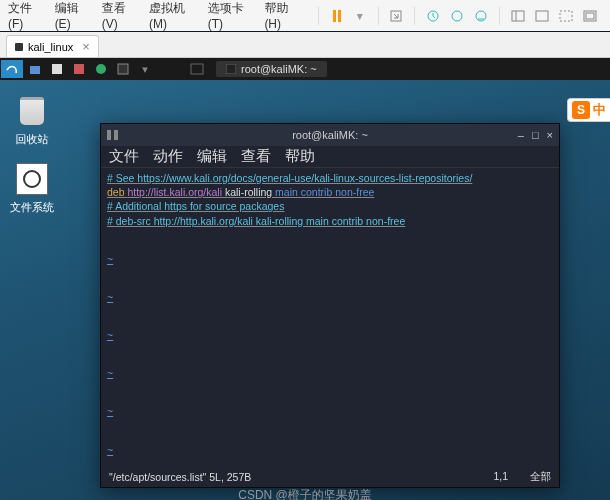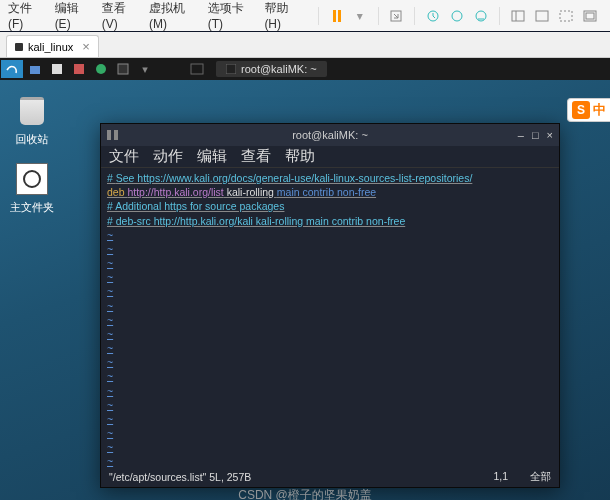--- a/index.html
+++ b/index.html
@@ -36,21 +36,21 @@
 .term-title { height: 22px; background: #2a303e; color: #ccc; font-size: 11px; display: flex; align-items: center; justify-content: center; position: relative; }
 .term-title .ticon2 { position: absolute; left: 6px; display: flex; gap: 3px; }
 .term-title .ticon2 span { width: 4px; height: 10px; background: #888; }
 .term-title .wbtns { position: absolute; right: 6px; display: flex; gap: 8px; font-size: 11px; }
 .term-menu { height: 22px; background: #1f2430; display: flex; align-items: center; padding: 0 8px; gap: 14px; color: #ddd; font-size: 15px; border-bottom: 1px solid #333; }
 .term-body { flex: 1; padding: 3px 6px; font-family: Consolas, monospace; font-size: 10.5px; line-height: 1.35; color: #888; overflow: hidden; }
 .term-body .l { white-space: pre-wrap; word-break: break-all; text-decoration: underline; }
 .c-cyan { color: #5bc0de; }
 .c-yellow { color: #d4a84b; }
 .c-purple { color: #b97bc9; }
-.c-blue { color: #5b8fd4; }
+.c-blue { color: #5b8fd4; margin-top: 24px; }
 .c-white { color: #ddd; margin-top: 21px; }
 .term-status { height: 20px; color: #ddd; font-size: 10.5px; font-family: Consolas, monospace; display: flex; align-items: center; padding: 0 8px; justify-content: space-between; }
 .watermark { position: absolute; bottom: 0; left: 50%; transform: translateX(-50%); color: rgba(160,160,160,0.9); font-size: 12px; z-index: 50; }
 svg { display: block; }
 </style>
 </head>
 <body>
 
 <div class="menubar">
   <span class="mitem">文件(F)</span>
@@ -180,21 +180,21 @@
     <div class="dicon">
       <div class="ibox">
           <div class="trash"></div>
         </div>
       <div class="lbl">回收站</div>
     </div>
     <div class="dicon">
       <div class="ibox">
           <div class="fs"></div>
         </div>
-      <div class="lbl">主文件夹</div>
+      <div class="lbl">文件系统</div>
     </div>
   </div>
 
   <div class="sogou">
     <span class="s">S</span>
     <span class="zh">中</span>
   </div>
 
   <div class="term">
     <div class="term-title">
@@ -211,21 +211,21 @@
     </div>
     <div class="term-menu">
       <span>文件</span>
       <span>动作</span>
       <span>编辑</span>
       <span>查看</span>
       <span>帮助</span>
     </div>
     <div class="term-body" id="term-body">
         <div class="l"><span class="c-cyan"># </span><span class="c-cyan">See https://www.kali.org/docs/general-use/kali-linux-sources-list-repositories/</span></div>
-        <div class="l"><span class="c-yellow">deb </span><span class="c-purple">http://http.kali.org/list</span><span class="c-white"> kali-rolling </span><span class="c-blue">main contrib non-free</span></div>
+        <div class="l"><span class="c-yellow">deb </span><span class="c-purple">http://list.kali.org/kali</span><span class="c-white"> kali-rolling </span><span class="c-blue">main contrib non-free</span></div>
         <div class="l"><span class=""></span></div>
         <div class="l"><span class="c-cyan"># Additional https for source packages</span></div>
         <div class="l"><span class="c-cyan"># deb-src http://http.kali.org/kali kali-rolling main contrib non-free</span></div>
         <div class="l c-blue">~</div>
         <div class="l c-blue">~</div>
         <div class="l c-blue">~</div>
         <div class="l c-blue">~</div>
         <div class="l c-blue">~</div>
         <div class="l c-blue">~</div>
         <div class="l c-blue">~</div>

